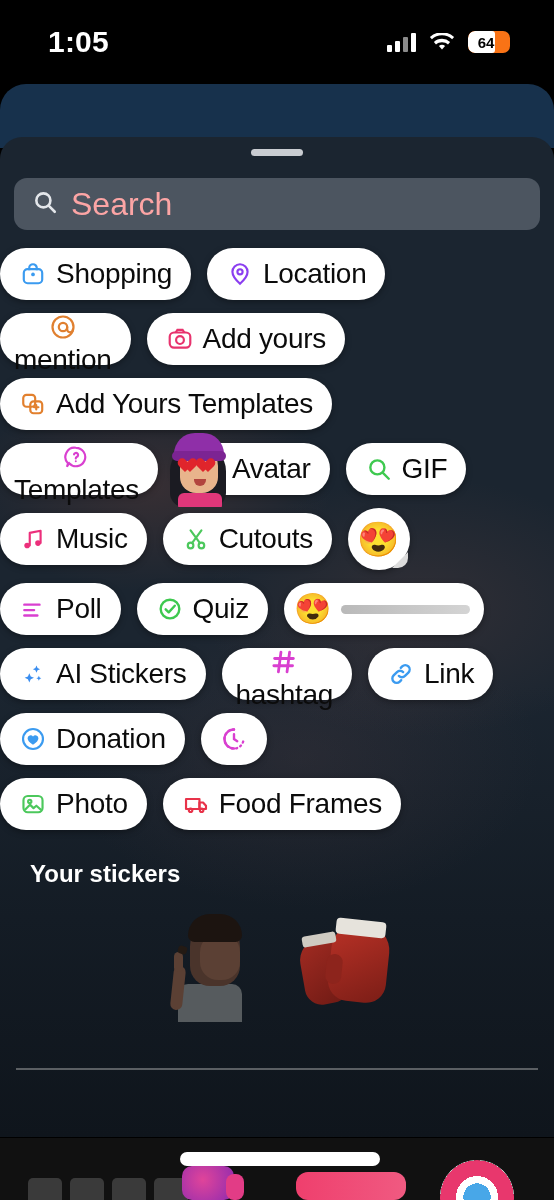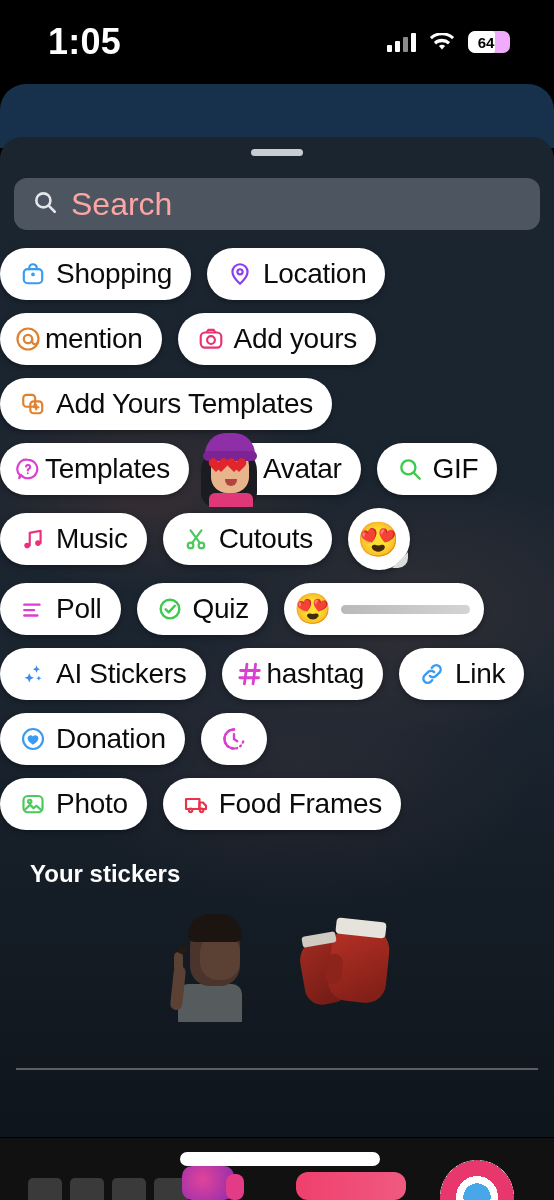--- a/index.html
+++ b/index.html
@@ -10,33 +10,33 @@
     overflow: hidden;
   }
   #phone { position: relative; width: 554px; height: 1200px; background: #000; }
 
   
   .statusbar {
     position: absolute; top: 0; left: 0; width: 554px; height: 84px;
     display: flex; align-items: center; justify-content: space-between;
     padding: 0 44px 0 48px; color: #fff;
   }
-  .status-time { font-size: 36px; font-weight: 600; letter-spacing: .2px; }
+  .status-time { font-size: 30px; font-weight: 600; letter-spacing: .2px; }
   .status-right { display: flex; align-items: center; gap: 13px; }
   .bars { display: flex; align-items: flex-end; gap: 3px; height: 19px; }
   .bars i { display: block; width: 5px; background: #fff; border-radius: 1px; }
   .bars i:nth-child(1) { height: 7px; background:#fff; }
   .bars i:nth-child(2) { height: 11px; background:#fff; }
   .bars i:nth-child(3) { height: 15px; background:#8b8b8b; }
   .bars i:nth-child(4) { height: 19px; background:#fff; }
   .wifi { position: relative; width: 26px; height: 19px; }
   .wifi svg { display:block; }
   .battery {
     position: relative; width: 42px; height: 22px; border-radius: 7px;
-    background: #f0abfc; overflow: hidden;
+    background: #f97316; overflow: hidden;
     display: flex; align-items: center;
   }
   .battery .fill {
     position:absolute; left:0; top:0; bottom:0; width: 64%;
     background: #fff; border-radius: 7px 3px 3px 7px;
   }
   .battery .lvl {
     position: relative; z-index: 2; width: 100%; text-align: center;
     font-size: 15px; font-weight: 700; color: #000; padding-right: 6px;
   }
@@ -73,21 +73,21 @@
   .rows { margin-top: 18px; }
   .row { display: flex; justify-content: flex-start; align-items: center; gap: 16px; margin-bottom: 13px; }
   .chip {
     background: #fff; border-radius: 30px; height: 52px;
     display: flex; align-items: center; gap: 9px;
     padding: 0 19px; box-shadow: 0 2px 6px rgba(0,0,0,.35);
     white-space: nowrap;
   }
   .chip .label { font-size: 28px; color: #0b0b0b; letter-spacing: -.3px; }
   .chip .ico { display: flex; align-items: center; justify-content: center; width: 28px; height: 28px; flex: 0 0 auto; }
-  .chip.tight { padding-left: 14px; gap: 3px; }
+  .chip.tight { padding-left: 14px; gap: 3px; flex-direction: column; }
 
   
   .chip.frames { padding-left: 52px; position: relative; overflow: visible; }
   .frames-thumb {
     position: absolute; left: -16px; top: -14px; width: 62px; height: 72px;
   }
   .frames-thumb .pl {
     position: absolute; background: #fff; border-radius: 2px;
     box-shadow: 0 1px 3px rgba(0,0,0,.4);
   }

